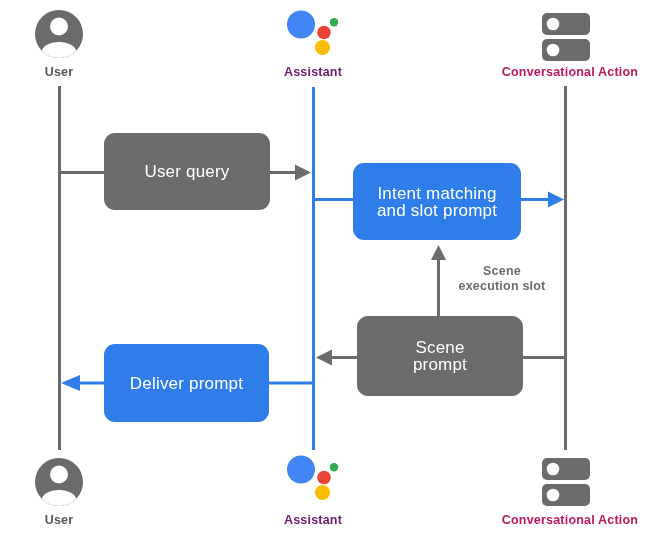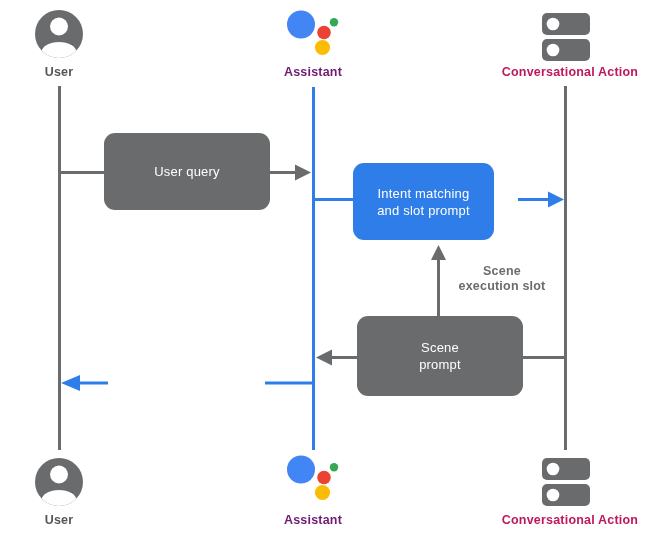--- a/index.html
+++ b/index.html
@@ -10,21 +10,21 @@
     font-family:"Liberation Sans","DejaVu Sans",sans-serif;
     overflow:hidden;
   }
   #diagram-svg{position:absolute;left:0;top:0;}
   .box{
     position:absolute;
     border-radius:11px;
     color:#ffffff;
     display:flex;flex-direction:column;
     align-items:center;justify-content:center;
-    font-size:13px;line-height:17px;
+    font-size:17px;line-height:17px;
     text-align:center;letter-spacing:.2px;
   }
   .box.gray{background:#6a6b6d;}
   .box.blue{background:#2e7de9;}
   .actor-label{
     position:absolute;
     font-weight:700;font-size:12.5px;
     text-align:center;letter-spacing:.2px;
   }
   .dark{color:#55565a;}
@@ -126,30 +126,33 @@
       <rect x="542" y="484" width="48" height="22" rx="5" fill="#6a6b6d"></rect>
       <circle cx="553" cy="469" r="6.3" fill="#ffffff"></circle>
       <circle cx="553" cy="495" r="6.3" fill="#ffffff"></circle>
     </g>
   </svg>
 
   <div class="box gray" style="left:104px;top:133px;width:166px;height:77px;">
     <span>User query</span>
   </div>
 
-  <div class="box blue" style="left:353px;top:163px;width:141px;height:77px;">
+  <div class="box blue" style="left:353px;top:163px;width:168px;height:77px;">
     <span>Intent matching</span>
     <span>and slot prompt</span>
   </div>
 
   <div class="box gray" style="left:357px;top:316px;width:166px;height:80px;">
     <span>Scene</span>
     <span>prompt</span>
   </div>
 
+  <div class="box blue" style="left:104px;top:344px;width:165px;height:78px;">
+    <span>Deliver prompt</span>
+  </div>
 
   <div class="annotation" style="left:422px;top:264px;width:160px;">
     <div>Scene</div>
     <div>execution slot</div>
   </div>
 
   <div class="actor-label dark" style="left:-21px;top:65px;width:160px;">User</div>
   <div class="actor-label light" style="left:233px;top:65px;width:160px;">Assistant</div>
   <div class="actor-label mid" style="left:481px;top:65px;width:178px;">Conversational Action</div>
 

